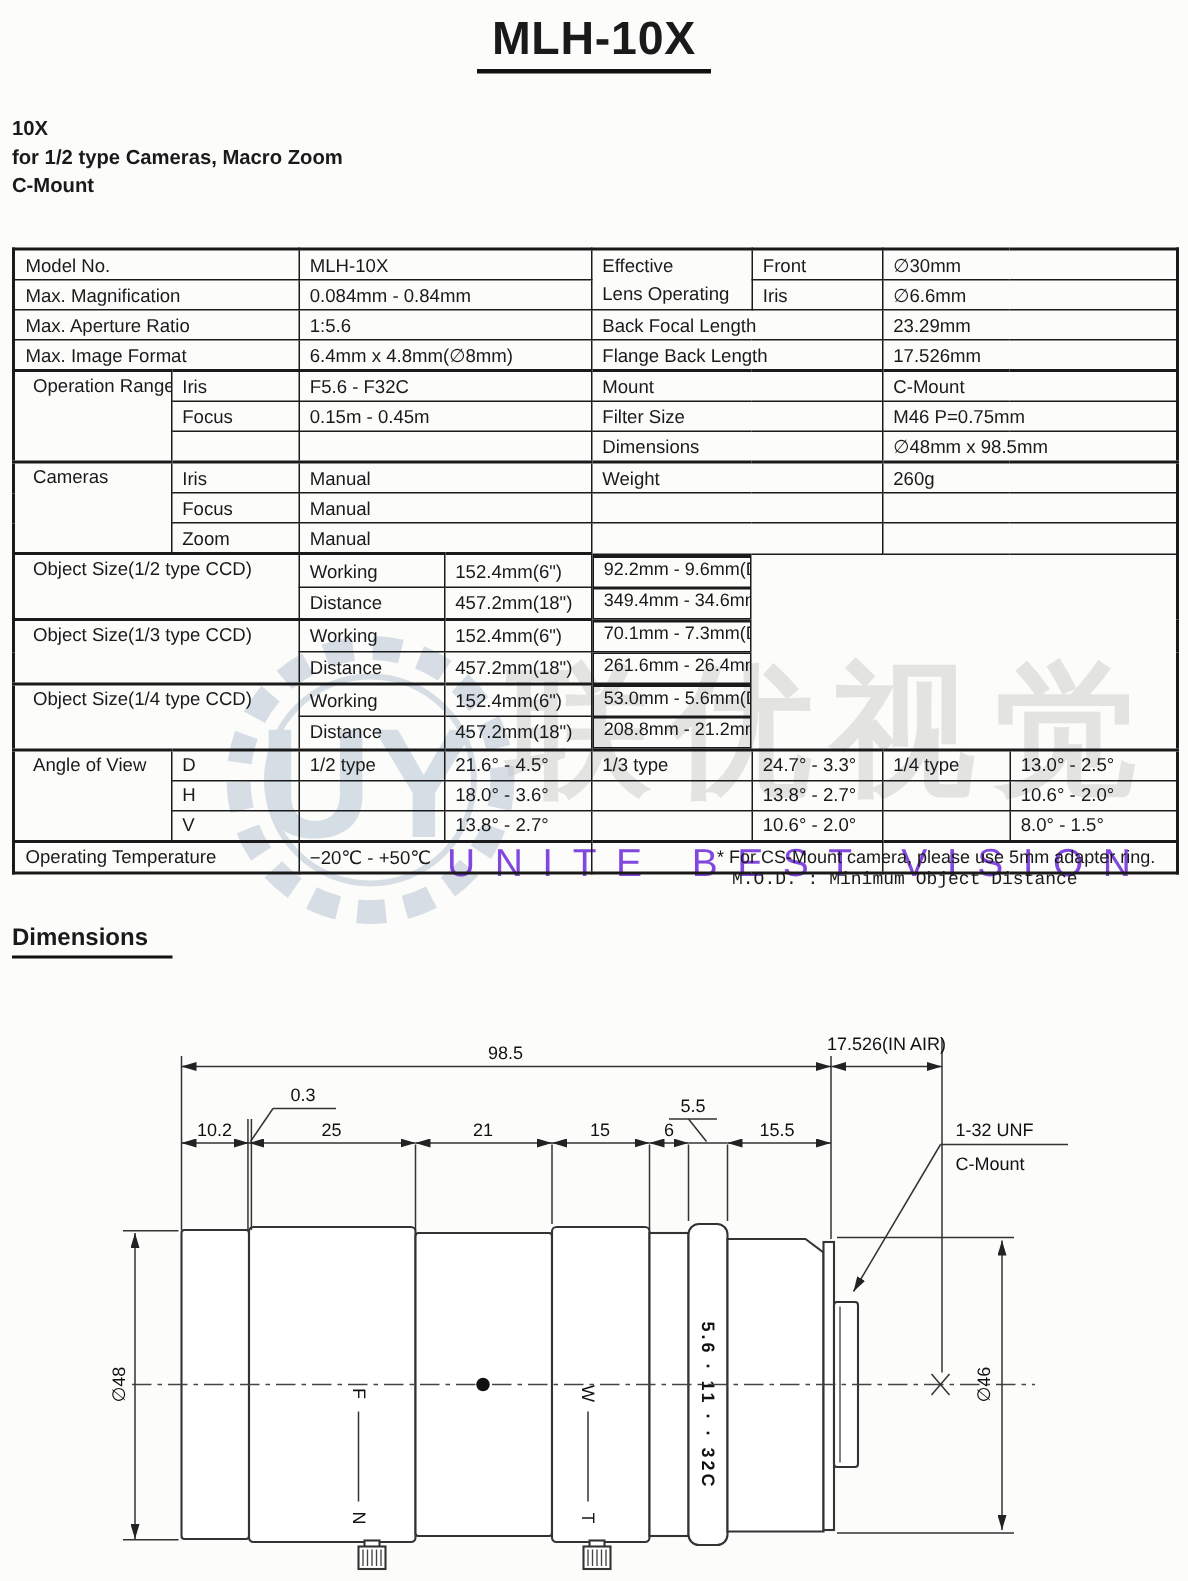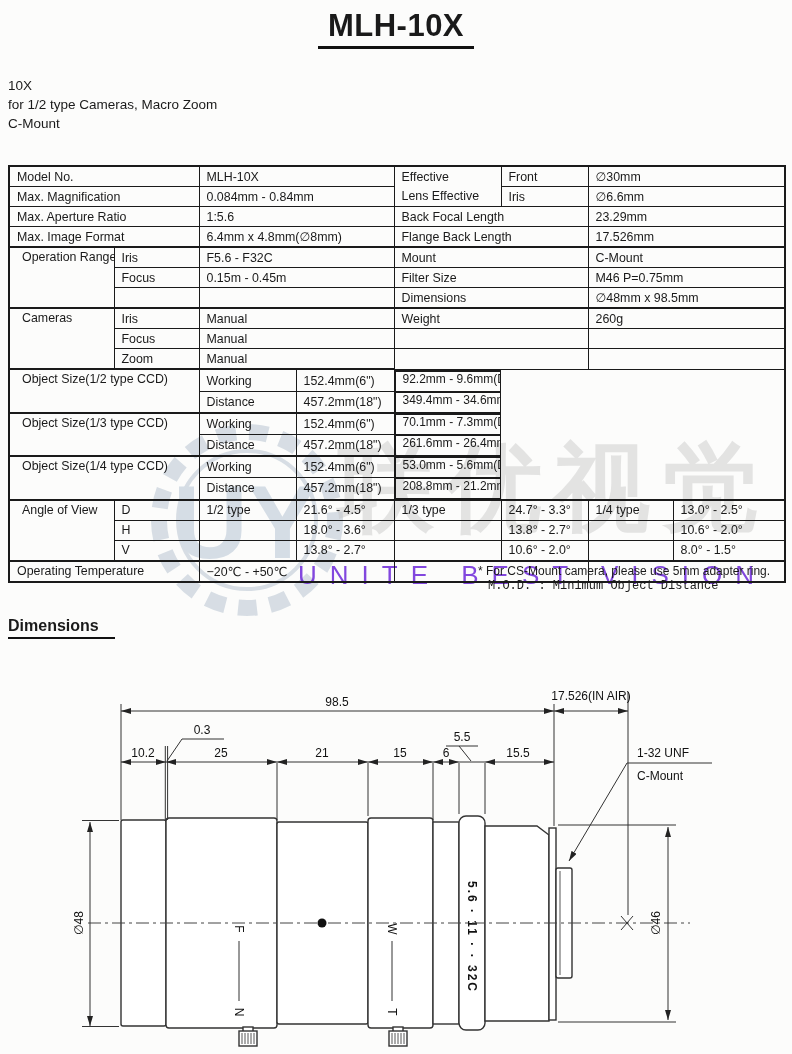--- a/index.html
+++ b/index.html
@@ -6,21 +6,21 @@
   body{
     width:792px;height:1054px;position:relative;overflow:hidden;
     background:#fcfcfb;color:#1a1a1a;
     font-family:"Liberation Sans","DejaVu Sans",sans-serif;
   }
   .abs{position:absolute;}
   
   #title-wrap{top:8px;left:0;width:792px;text-align:center;}
   #title{display:inline-block;font-size:31px;font-weight:bold;letter-spacing:.5px;
          border-bottom:3px solid #111;padding:0 10px 2px 10px;}
-  #subtitle{top:76px;left:8px;font-size:13.5px;font-weight:normal;line-height:19px;white-space:pre-line;}
+  #subtitle{top:76px;left:8px;font-size:13.5px;font-weight:bold;line-height:19px;white-space:pre-line;}
   
   #watermark{top:0;left:0;width:792px;height:881px;pointer-events:none;}
   #wm-gear{position:absolute;top:418px;left:132px;opacity:.5;}
   #wm-cjk{position:absolute;top:440px;left:338px;width:460px;font-size:96px;font-weight:bold;
           color:#c6c6c6;letter-spacing:12px;opacity:.45;line-height:1;white-space:nowrap;}
   #wm-latin{position:absolute;top:560px;left:298px;font-size:26px;color:#6d28d9;
             letter-spacing:13px;opacity:.85;white-space:nowrap;}
   
   #spec{top:165px;left:8px;width:776px;border-collapse:collapse;table-layout:fixed;
         font-size:12.4px;}
@@ -75,21 +75,21 @@
       <col style="width:87px">
       <col style="width:85px">
       <col style="width:112px">
   </colgroup>
   <tbody>
       <tr>
     <td colspan="2">Model No.</td>
     <td colspan="2">MLH-10X</td>
     <td rowspan="2" style="white-space:normal;line-height:19px;">
       <span>Effective</span><br>
-      <span>Lens Effective</span>
+      <span>Lens Operating</span>
     </td>
     <td>Front</td>
     <td colspan="2">∅30mm</td>
   </tr>
   <tr>
     <td colspan="2">Max. Magnification</td>
     <td colspan="2">0.084mm - 0.84mm</td>
     <td>Iris</td>
     <td colspan="2">∅6.6mm</td>
   </tr>

